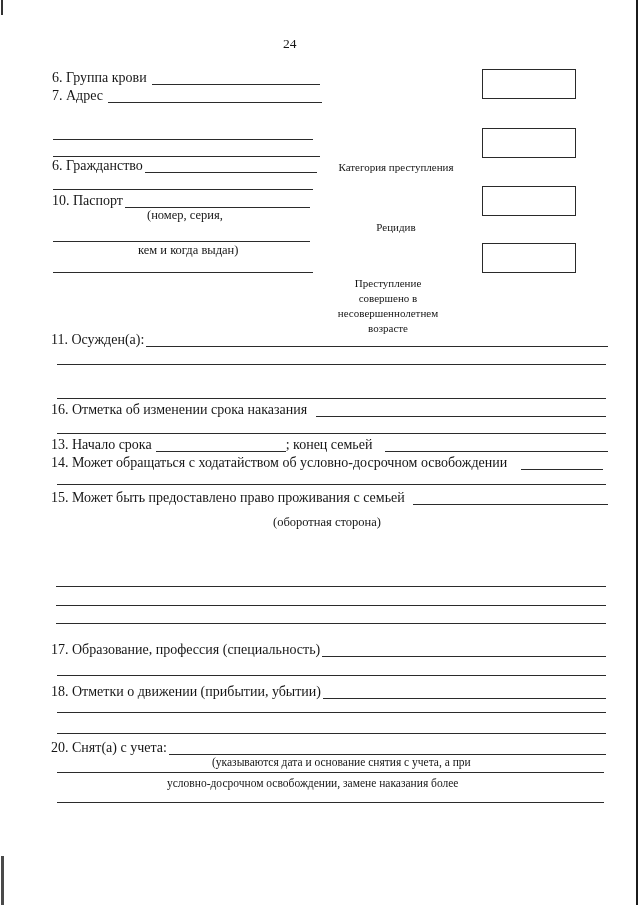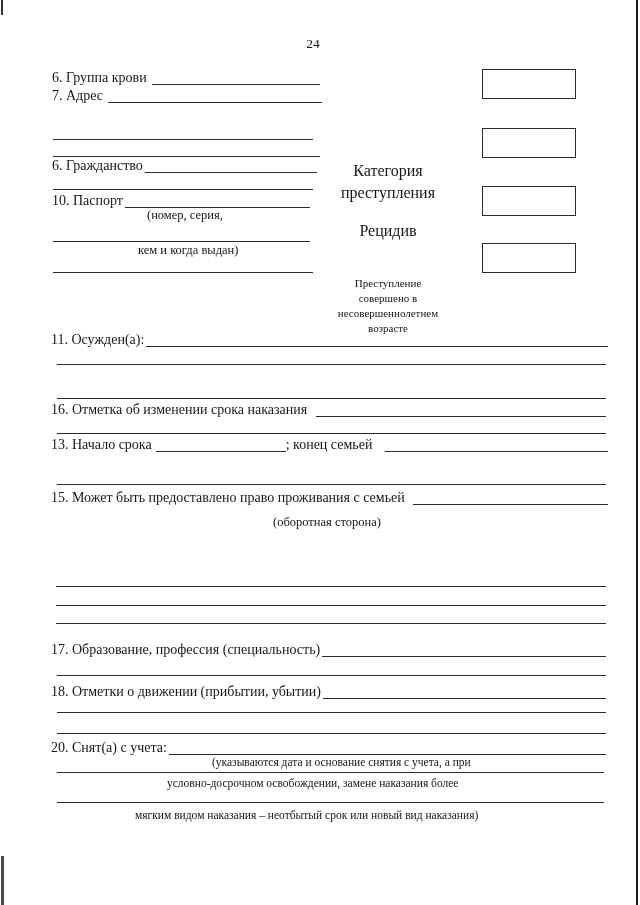--- a/index.html
+++ b/index.html
@@ -6,42 +6,42 @@
   .page{
     position:relative;
     width:640px;height:905px;
     background:#ffffff;
     font-family:"Liberation Serif","DejaVu Serif",serif;
     color:#161616;
     overflow:hidden;
   }
   .pageno{
     position:absolute;top:36px;left:283px;width:60px;
-    text-align:center;font-size:13.5px;
+    text-align:left;font-size:13.5px;
   }
   
   .row{
     position:absolute;display:flex;align-items:flex-end;
     font-size:14px;line-height:15px;white-space:nowrap;
   }
   .lbl{white-space:nowrap;}
   .ln{
     flex:1 1 auto;border-bottom:1.6px solid #2b2b2b;
     height:14px;margin-left:5px;min-width:20px;
   }
   .ln.tight{margin-left:2px;}
   .ln.fixed{flex:0 0 auto;}
   
   .hr{position:absolute;height:0;border-top:1.6px solid #2b2b2b;}
   
   .hint{position:absolute;font-size:11.5px;line-height:13px;white-space:nowrap;}
   .hint.md{font-size:12.5px;}
   
   .mid{position:absolute;text-align:center;}
-  .mid.big{left:330px;width:116px;font-size:16px;line-height:22px;}
+  .mid.big{left:338px;width:116px;font-size:11px;line-height:15px;}
   .mid.small{left:330px;width:116px;font-size:11px;line-height:15px;}
   
   .codebox{
     position:absolute;left:482px;width:92px;height:28px;
     border:1.5px solid #2a2a2a;background:#fff;
   }
   
   .edge{position:absolute;background:#1b1b1b;}
 </style>
 </head>
@@ -94,20 +94,24 @@
     <span class="lbl">16. Отметка об изменении срока наказания</span>
     <span class="ln" style="margin-left:9px"></span>
   </div>
   <div class="hr" style="top:433px;left:57px;width:549px"></div>
   <div class="row" style="top:437px;left:51px;width:557px">
     <span class="lbl">13. Начало срока</span>
     <span class="ln fixed" style="width:130px;margin-left:4px"></span>
     <span class="lbl">; конец семьей</span>
     <span class="ln" style="margin-left:13px"></span>
   </div>
+  <div class="row" style="top:455px;left:51px;width:552px">
+    <span class="lbl">14. Может обращаться с ходатайством об условно-досрочном освобождении</span>
+    <span class="ln" style="margin-left:14px"></span>
+  </div>
   <div class="hr" style="top:484px;left:57px;width:549px"></div>
   <div class="row" style="top:490px;left:51px;width:557px">
     <span class="lbl">15. Может быть предоставлено право проживания с семьей</span>
     <span class="ln" style="margin-left:8px"></span>
   </div>
 
   <div class="hint md" style="top:516px;left:273px">(оборотная сторона)</div>
 
   <div class="hr" style="top:586px;left:56px;width:550px"></div>
   <div class="hr" style="top:605px;left:56px;width:550px"></div>
@@ -126,19 +130,18 @@
   <div class="hr" style="top:733px;left:57px;width:549px"></div>
 
   <div class="row" style="top:740px;left:51px;width:555px">
     <span class="lbl">20. Снят(а) с учета:</span>
     <span class="ln tight"></span>
   </div>
   <div class="hint" style="top:756px;left:212px">(указываются дата и основание снятия с учета, а при</div>
   <div class="hr" style="top:772px;left:57px;width:547px"></div>
   <div class="hint" style="top:777px;left:167px">условно-досрочном освобождении, замене наказания более</div>
   <div class="hr" style="top:802px;left:57px;width:547px"></div>
-  <div class="hint" style="top:809px;left:135px">мягким видом наказания – неотбытый срок или новый вид наказания)</div>
 
   <div class="edge" style="left:636px;top:0;width:2px;height:905px"></div>
   <div class="edge" style="left:1px;top:0;width:2px;height:15px;background:#333"></div>
   <div class="edge" style="left:1px;top:856px;width:3px;height:49px;background:#4a4a4a"></div>
 
 </div>
 
 </body></html>

